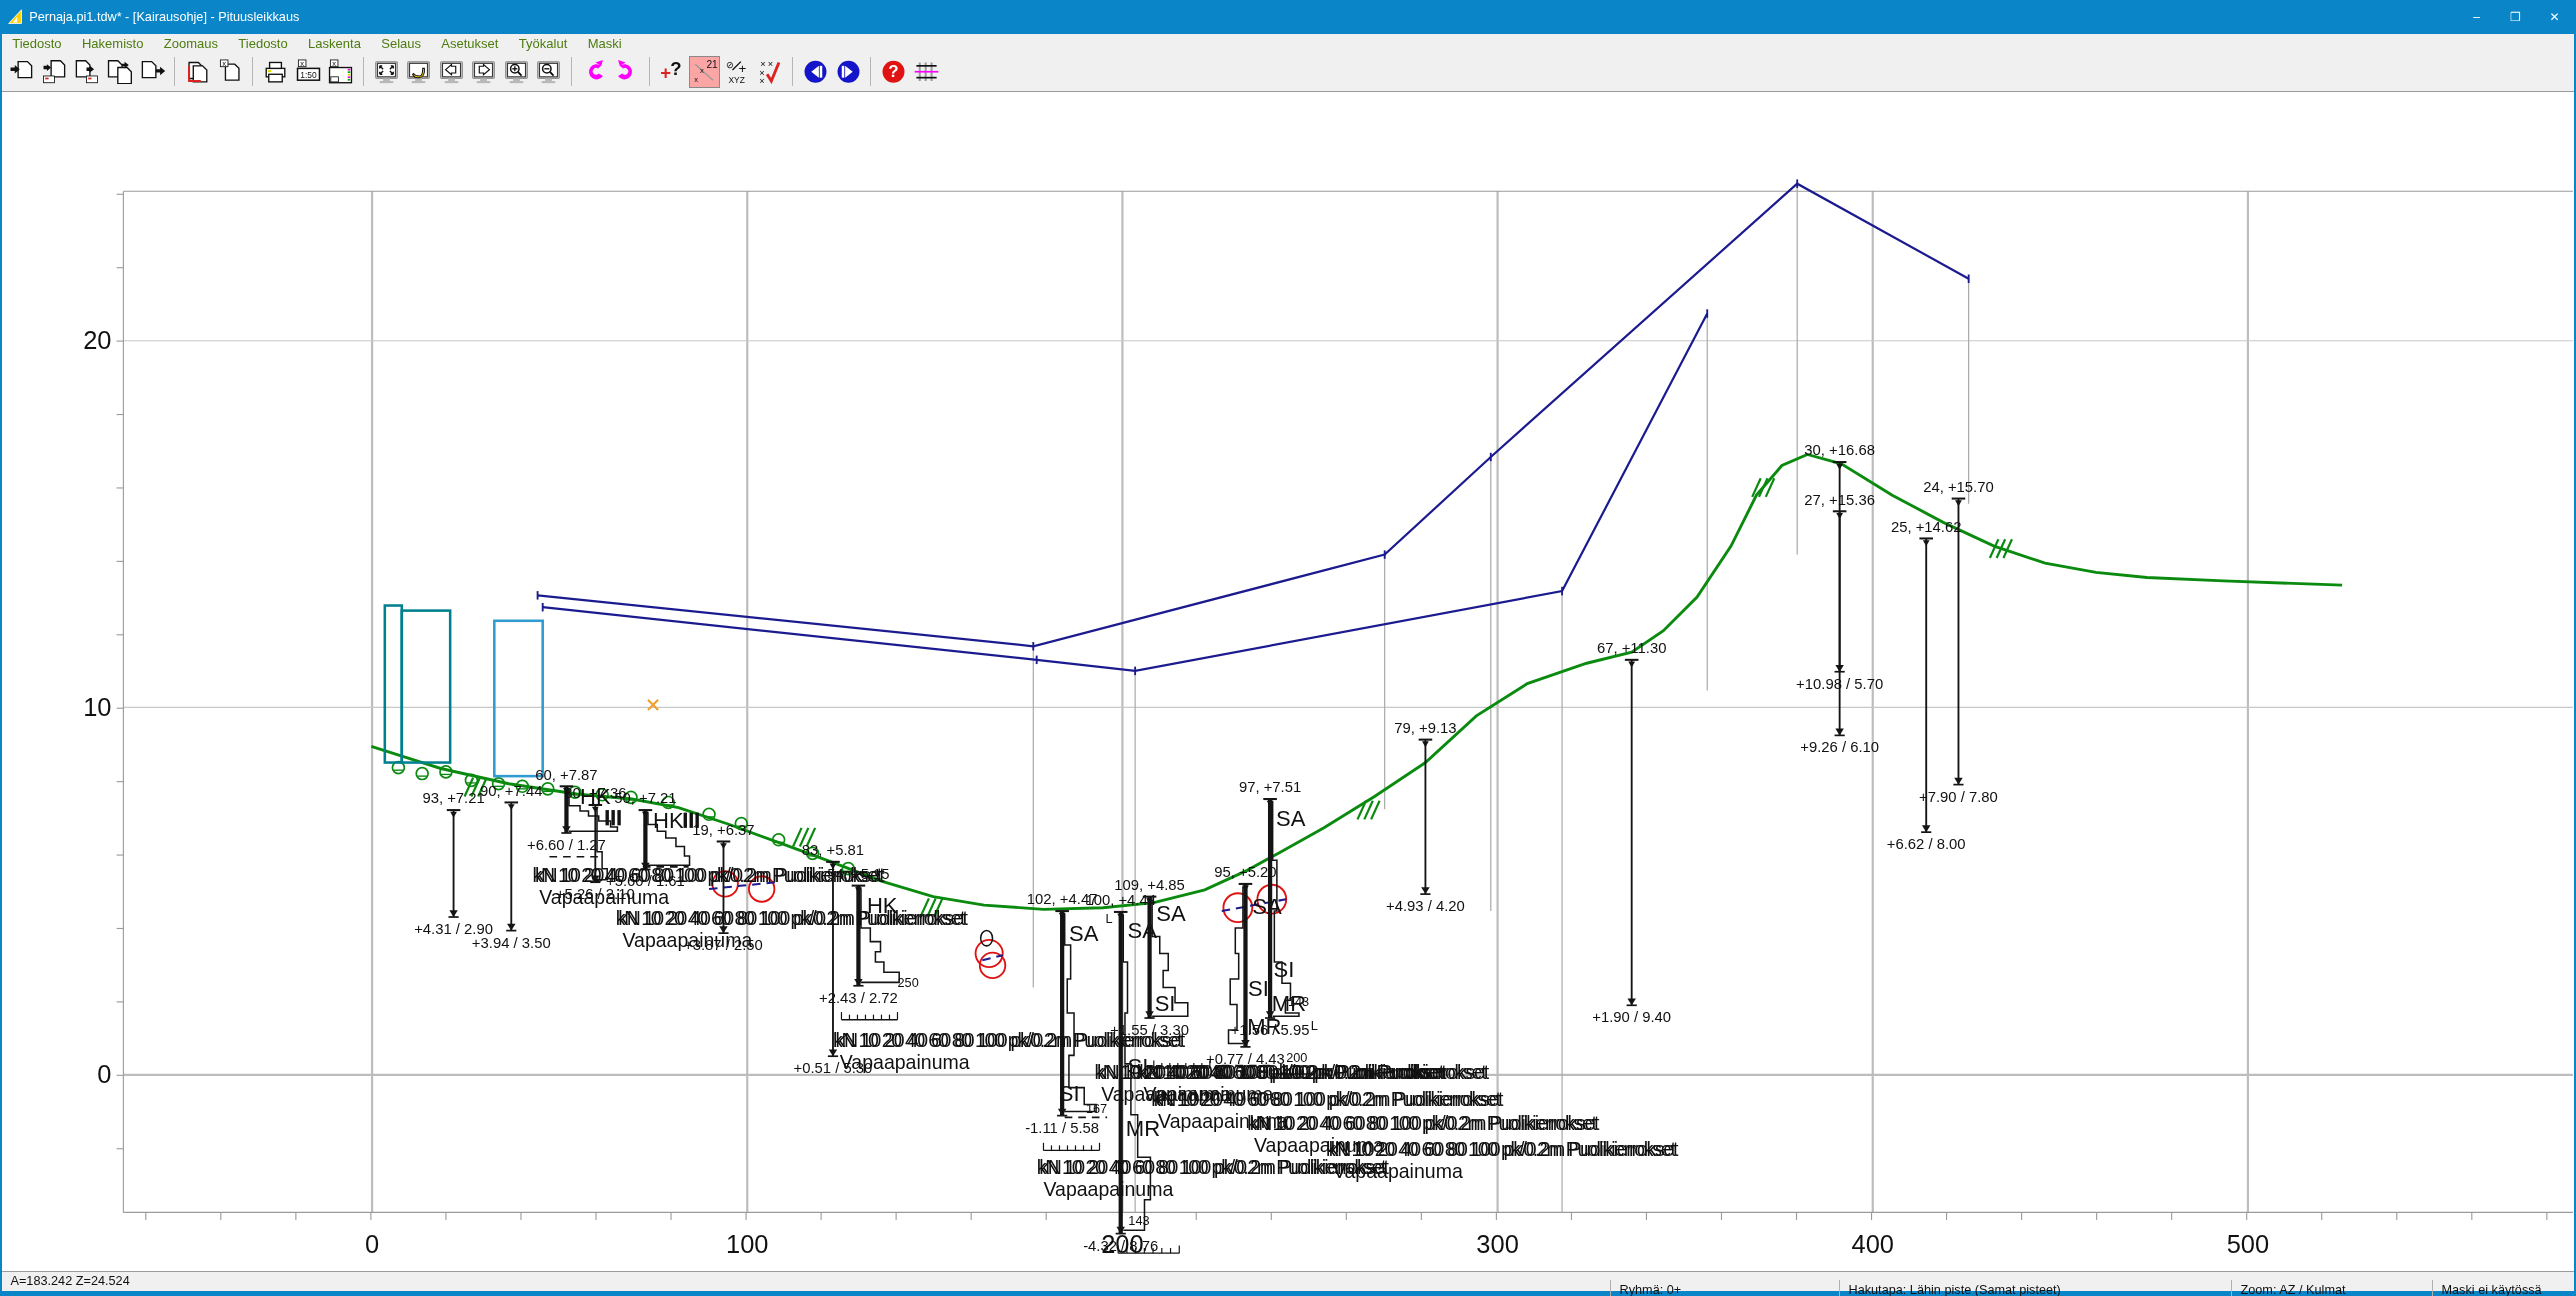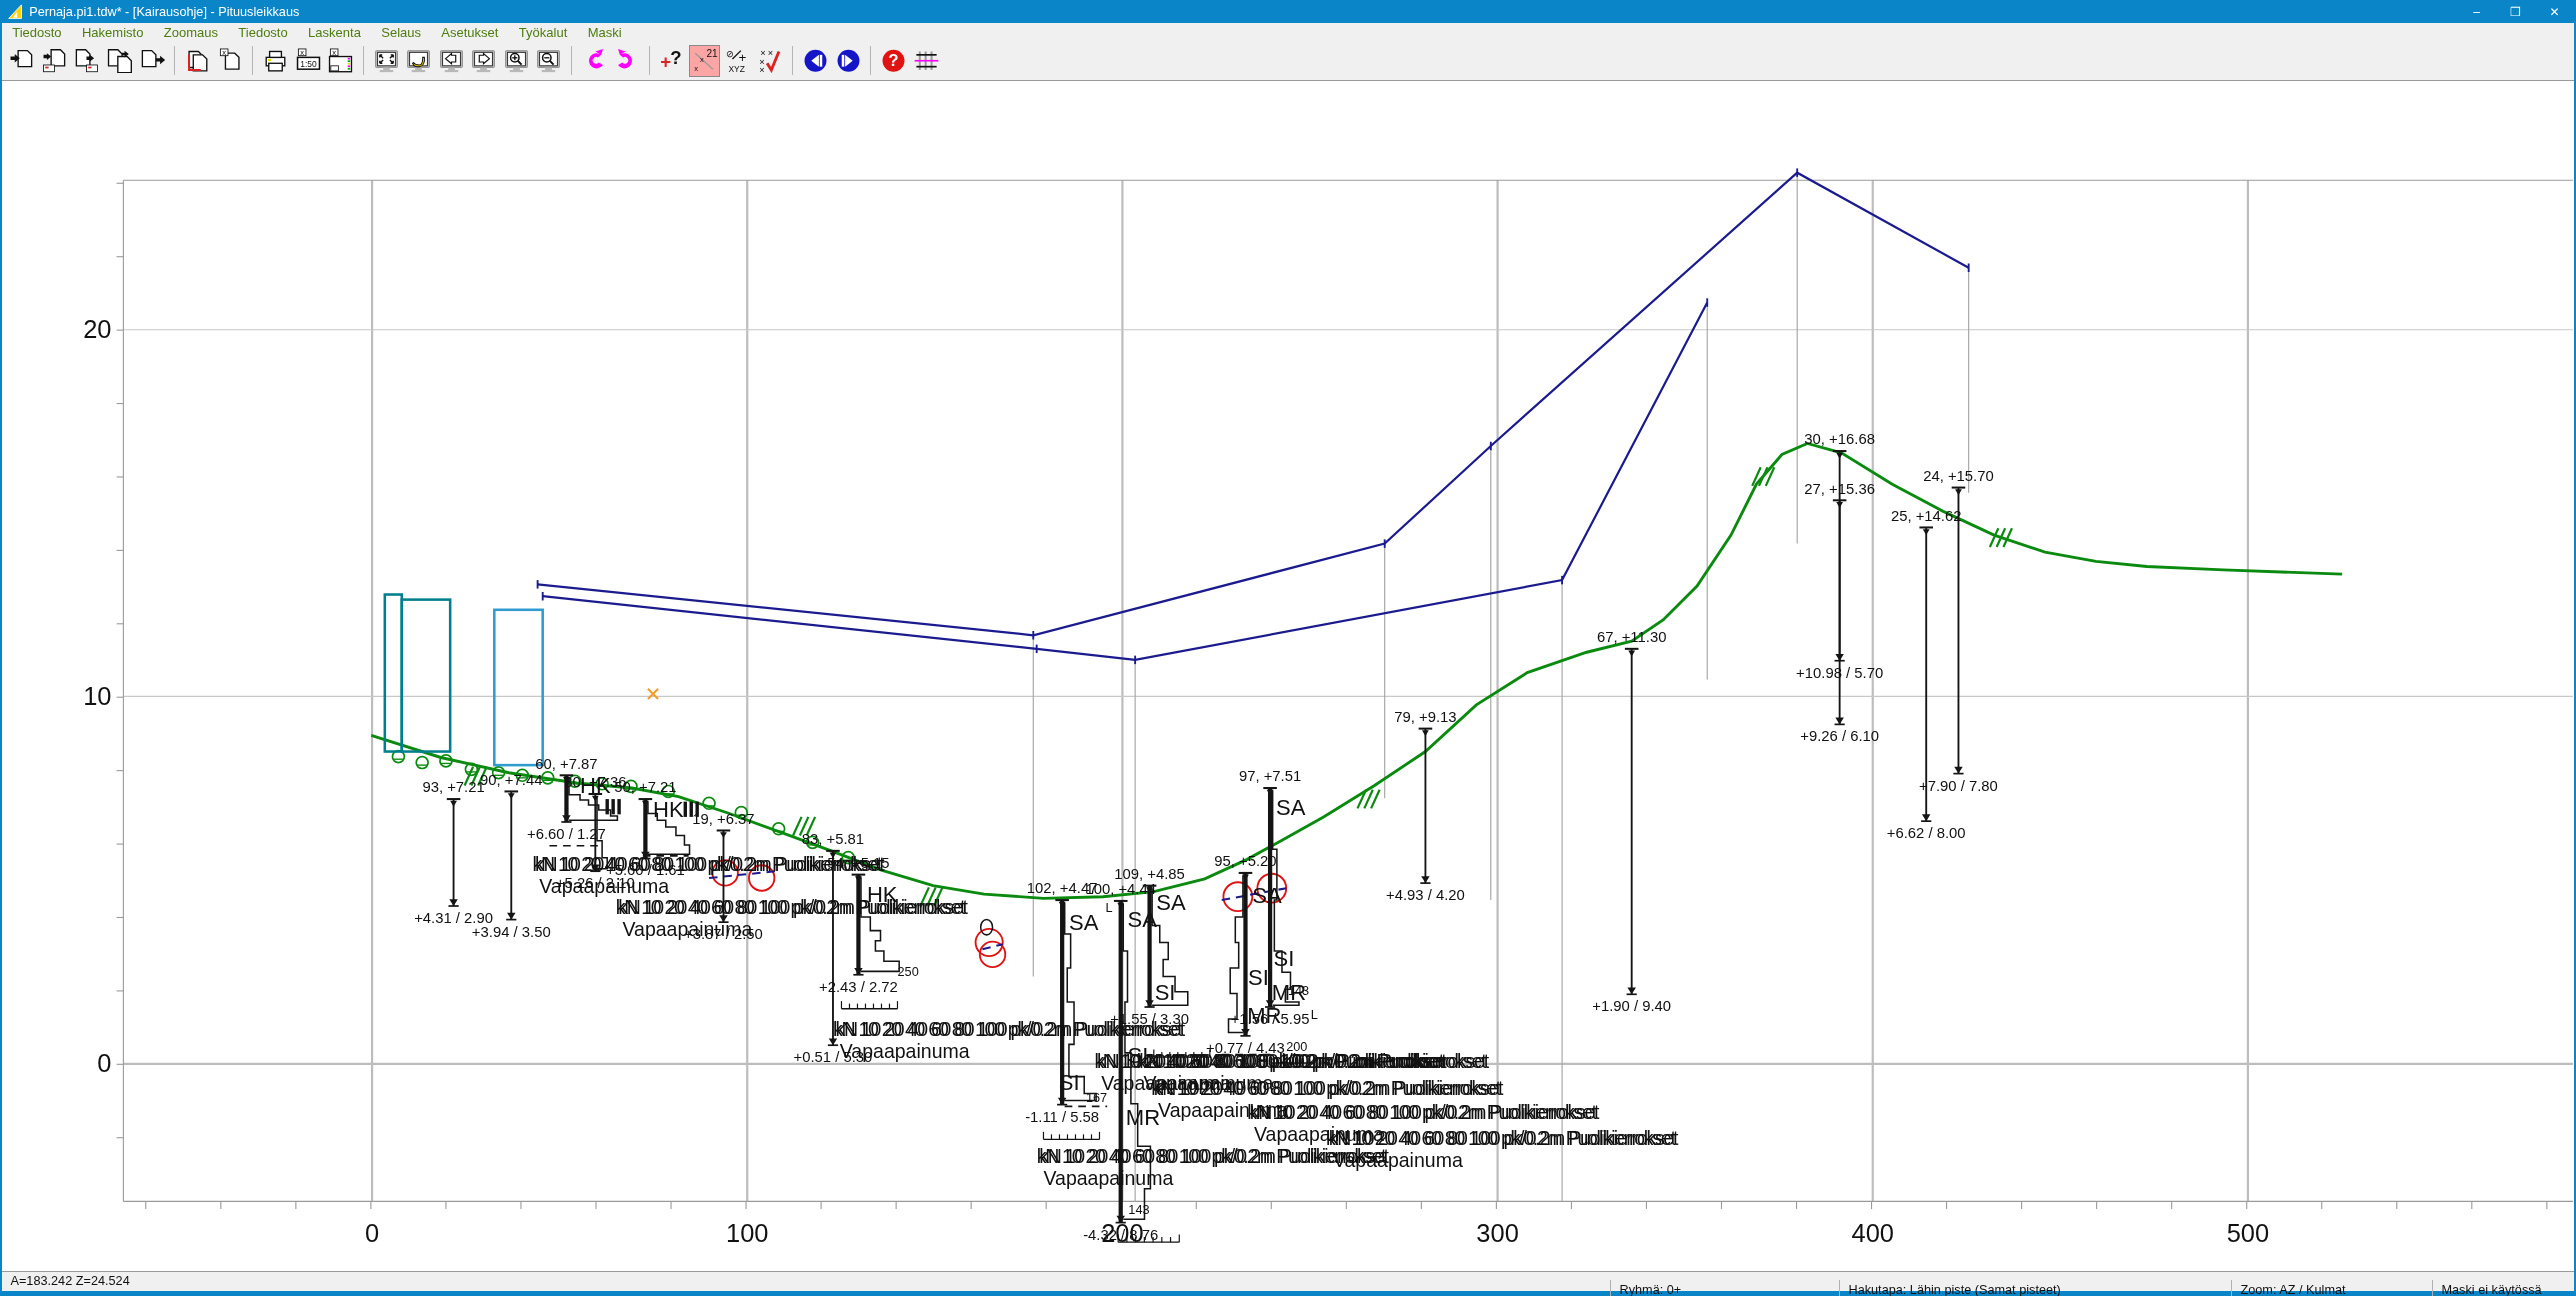--- a/index.html
+++ b/index.html
@@ -1,21 +1,21 @@
 <!DOCTYPE html>
 <html style="font-size:13.6px"><head>
 <meta charset="utf-8">
 <style>
   * { margin:0; padding:0; box-sizing:border-box; }
   html,body { width:2576px; height:1296px; overflow:hidden;
     font-family:"Liberation Sans", sans-serif; background:#0a86c8; }
   #window { position:absolute; inset:0; display:flex; flex-direction:column;
     border-left:2.5px solid #0a86c8; border-right:2.5px solid #0a86c8; border-bottom:5.1px solid #0a86c8; }
   
-  #titlebar { height:23px; background:#0a86c8; color:#fff; display:flex; align-items:center;
+  #titlebar { height:34px; background:#0a86c8; color:#fff; display:flex; align-items:center;
     font-size:12.7px; padding-left:5.1px; flex:0 0 auto; }
   #titlebar .logo { width:17px; height:15.3px; margin-right:5.1px; }
   #titlebar .title { flex:1 1 auto; }
   .winbtns { display:flex; }
   .winbtn { width:39px; height:23px; display:flex; align-items:center; justify-content:center;
     color:#fff; font-size:12px; }
   
   #menubar { height:18.7px; background:#f0f0f0; display:flex; align-items:center;
     font-size:13px; color:#4d7c0f; flex:0 0 auto; }
   .menu-item { padding:1.7px 10.2px; }

